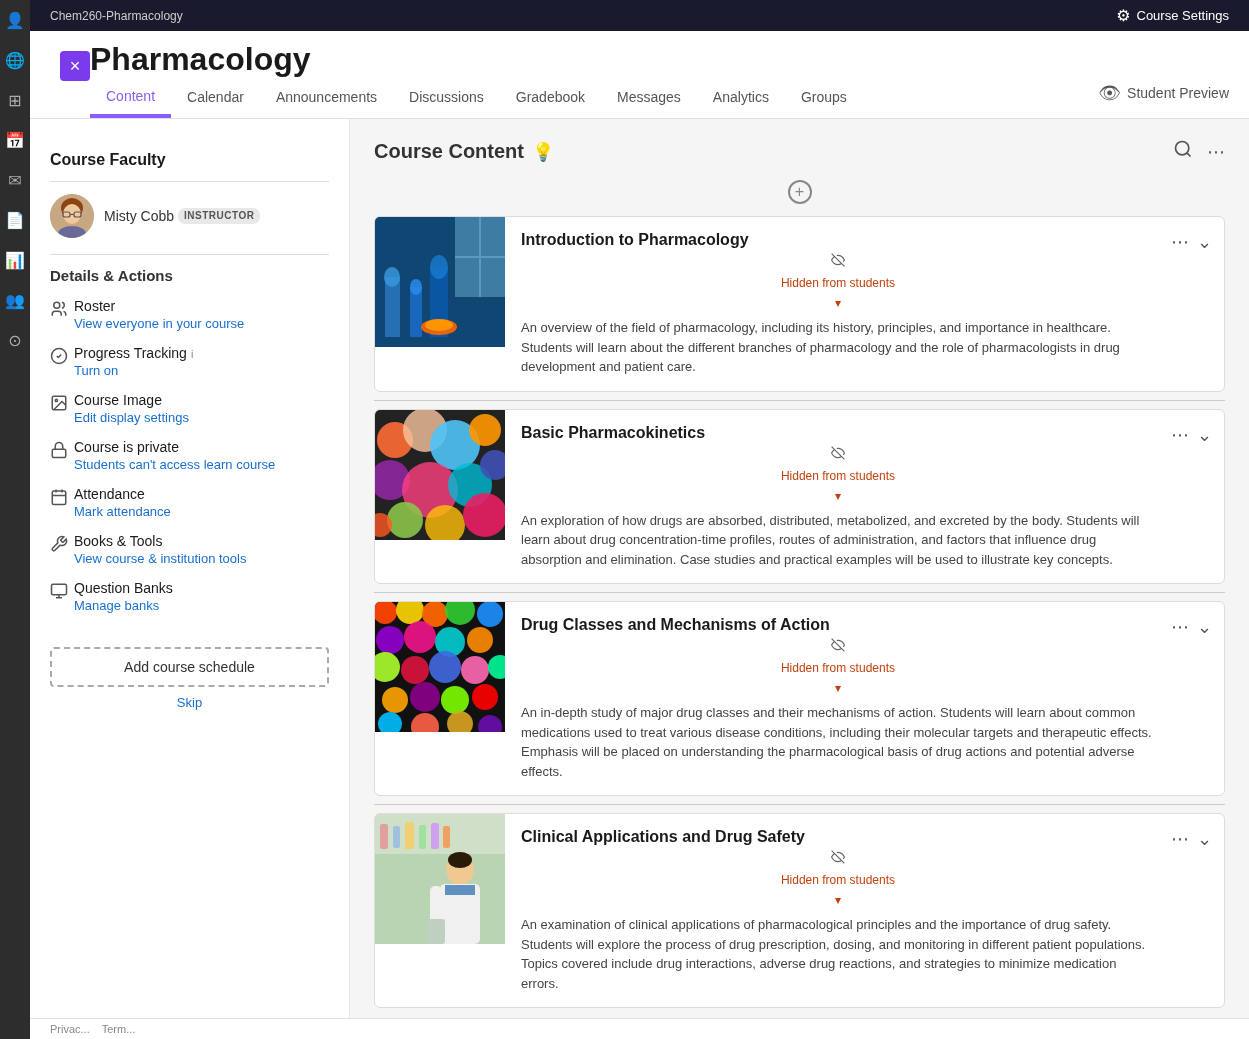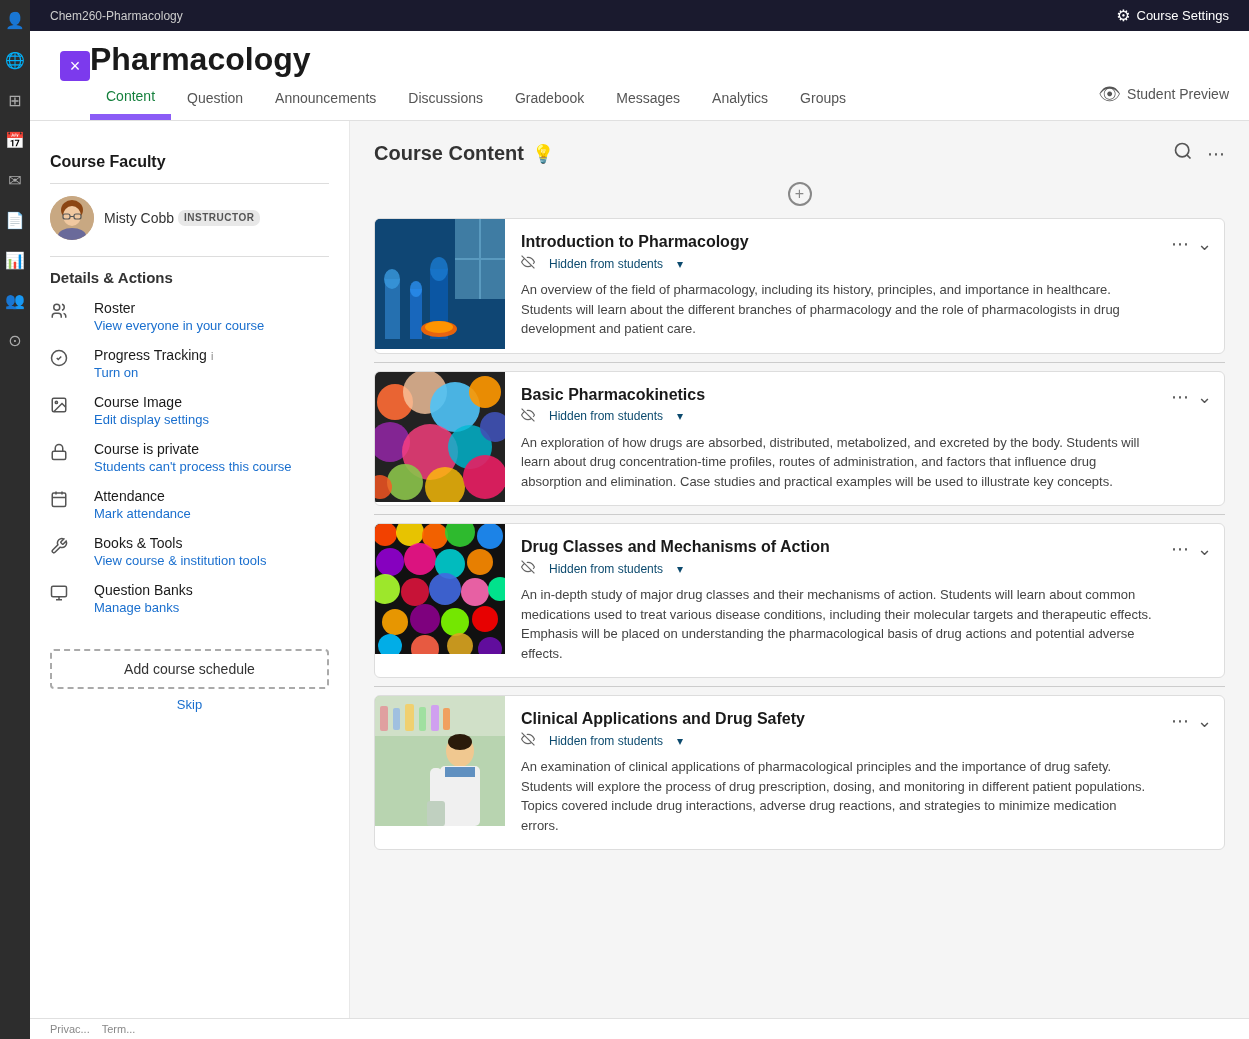--- a/index.html
+++ b/index.html
@@ -15,21 +15,21 @@
     .main-area { flex: 1; display: flex; flex-direction: column; overflow: hidden; justify-content: flex-end; }
 
     
     .top-bar { background: #1a1a2e; color: #fff; display: flex; align-items: center; justify-content: space-between; padding: 6px 20px; font-size: 12px; }
     .top-bar-title { font-size: 12px; color: #ccc; }
     .course-settings-btn { display: flex; align-items: center; gap: 6px; color: #fff; font-size: 13px; cursor: pointer; }
     .gear-icon-top { font-size: 16px; }
     .close-btn { width: 30px; height: 30px; background: #7c3aed; border-radius: 4px; display: flex; align-items: center; justify-content: center; color: #fff; font-size: 18px; cursor: pointer; position: absolute; left: 30px; top: 20px; }
     .course-title { font-size: 32px; font-weight: 600; color: #1a1a1a; }
     .nav-tab { padding: 10px 16px; font-size: 14px; color: #555; cursor: pointer; border-bottom: 3px solid transparent; white-space: nowrap; }
-    .nav-tab.active { color: #15803d; border-bottom: 6px solid #8b5cf6; font-weight: 500; }
+    .nav-tab.active { color: #8b5cf6; border-bottom: 4px solid #8b5cf6; font-weight: 500; }
     .nav-tab-right { margin-left: auto; display: flex; align-items: center; gap: 6px; color: #555; font-size: 14px; cursor: pointer; }
     .student-preview-icon { font-size: 18px; }
 
     
     .content-body { display: flex; flex: 1; overflow: hidden; }
 
     
     .sidebar { width: 320px; padding: 20px; border-right: 1px solid #e8e8e8; overflow-y: auto; flex-shrink: 0; }
     .sidebar-section-title { font-size: 16px; font-weight: 600; color: #1a1a1a; margin-bottom: 12px; margin-top: 12px; }
     .sidebar-divider { border: none; border-top: 1px solid #ddd; margin: 12px 0; }
@@ -37,21 +37,21 @@
     
     .faculty-item { display: flex; align-items: center; gap: 10px; margin-bottom: 16px; }
     .avatar { width: 44px; height: 44px; border-radius: 50%; background: #c8a882; overflow: hidden; display: flex; align-items: center; justify-content: center; flex-shrink: 0; }
     .avatar svg { width: 44px; height: 44px; }
     .faculty-info { display: flex; flex-direction: row; gap: 4px; }
     .faculty-name { font-size: 14px; font-weight: 500; }
     .instructor-badge { background: #e8e8e8; font-size: 10px; color: #555; padding: 2px 6px; border-radius: 7px; font-weight: 600; letter-spacing: 0.5px; display: inline-block; }
 
     
     .details-title { font-size: 15px; font-weight: 600; margin-bottom: 14px; }
-    .action-item { display: flex; align-items: flex-start; gap: 24px; margin-bottom: 14px; }
+    .action-item { display: flex; align-items: flex-start; gap: 4px; margin-bottom: 14px; }
     .action-icon { font-size: 16px; color: #555; margin-top: 2px; flex-shrink: 0; width: 20px; }
     .action-content { display: flex; flex-direction: column; gap: 2px; }
     .action-label { font-size: 14px; color: #1a1a1a; font-weight: 500; display: flex; align-items: center; gap: 4px; }
     .action-link { font-size: 13px; color: #1a6fce; text-decoration: none; cursor: pointer; }
 
     
     .add-schedule-btn { width: 100%; border: 2px dashed #aaa; background: #fff; padding: 10px; font-size: 14px; color: #333; cursor: pointer; margin-top: 20px; border-radius: 4px; }
     .skip-link { display: block; text-align: center; color: #1a6fce; font-size: 13px; margin-top: 8px; cursor: pointer; }
 
     
@@ -66,21 +66,21 @@
     
     .add-item-row { display: flex; align-items: center; justify-content: center; margin-bottom: 12px; }
     .add-circle { width: 24px; height: 24px; border: 2px solid #888; border-radius: 50%; display: flex; align-items: center; justify-content: center; color: #888; font-size: 16px; cursor: pointer; }
 
     
     .course-card { background: #fff; border-radius: 6px; border: 1px solid #ddd; margin-bottom: 6px; overflow: hidden; }
     .course-card-inner { display: flex; align-items: stretch; }
     .card-image { width: 130px; height: 130px; flex-shrink: 0; overflow: hidden; }
     .card-body { flex: 1; padding: 14px 16px; }
     .card-title { font-size: 16px; font-weight: 600; color: #1a1a1a; margin-bottom: 4px; }
-    .card-hidden { display: flex; align-items: center; gap: 14px; font-size: 12px; color: #0c4a6e; margin-bottom: 8px; cursor: pointer; }
+    .card-hidden { display: flex; align-items: center; gap: 6px; font-size: 12px; color: #c2410c; margin-bottom: 8px; cursor: pointer; flex-direction: column; }
     .card-desc { font-size: 13px; color: #444; line-height: 1.5; }
     .card-actions { display: flex; align-items: flex-start; padding: 14px 12px 14px 0; gap: 8px; flex-shrink: 0; }
     .card-more-btn { font-size: 18px; color: #555; cursor: pointer; }
     .card-expand-btn { font-size: 18px; color: #555; cursor: pointer; }
 
     .separator-line { border: none; border-top: 1px solid #ccc; margin: 8px 0; }
 
     
     ::-webkit-scrollbar { width: 6px; }
     ::-webkit-scrollbar-track { background: #f0f0f0; }
@@ -119,21 +119,21 @@
     <div class="page-header-wrapper">
       <div style="position: relative; display: flex; align-items: center; padding: 10px 20px 0 20px;">
         <div class="close-btn">×</div>
         <div style="padding-left: 40px;">
           <h1 class="course-title">Pharmacology</h1>
         </div>
       </div>
 
       <div style="display: flex; align-items: center; padding-left: 60px; border-bottom: 1px solid #e0e0e0;">
         <div class="nav-tab active">Content</div>
-        <div class="nav-tab">Question</div>
+        <div class="nav-tab">Calendar</div>
         <div class="nav-tab">Announcements</div>
         <div class="nav-tab">Discussions</div>
         <div class="nav-tab">Gradebook</div>
         <div class="nav-tab">Messages</div>
         <div class="nav-tab">Analytics</div>
         <div class="nav-tab">Groups</div>
         <div style="flex:1;"></div>
         <div class="nav-tab-right" style="padding-right: 20px; padding-bottom: 10px;">
           <span class="student-preview-icon">👁</span>
           <span>Student Preview</span>
@@ -219,21 +219,21 @@
         
         <div class="action-item">
           <div class="action-icon">
             <svg width="18" height="18" viewBox="0 0 24 24" fill="none" stroke="#555" stroke-width="2">
               <rect x="3" y="11" width="18" height="11" rx="2"></rect>
                 <path d="M7 11V7a5 5 0 0 1 10 0v4"></path>
             </svg>
           </div>
           <div class="action-content">
             <span class="action-label">Course is private</span>
-            <a class="action-link">Students can't process this course</a>
+            <a class="action-link">Students can't access learn course</a>
           </div>
         </div>
 
         
         <div class="action-item">
           <div class="action-icon">
             <svg width="18" height="18" viewBox="0 0 24 24" fill="none" stroke="#555" stroke-width="2">
               <rect x="3" y="4" width="18" height="18" rx="2"></rect>
                 <line x1="16" y1="2" x2="16" y2="6"></line>
               <line x1="8" y1="2" x2="8" y2="6"></line>

